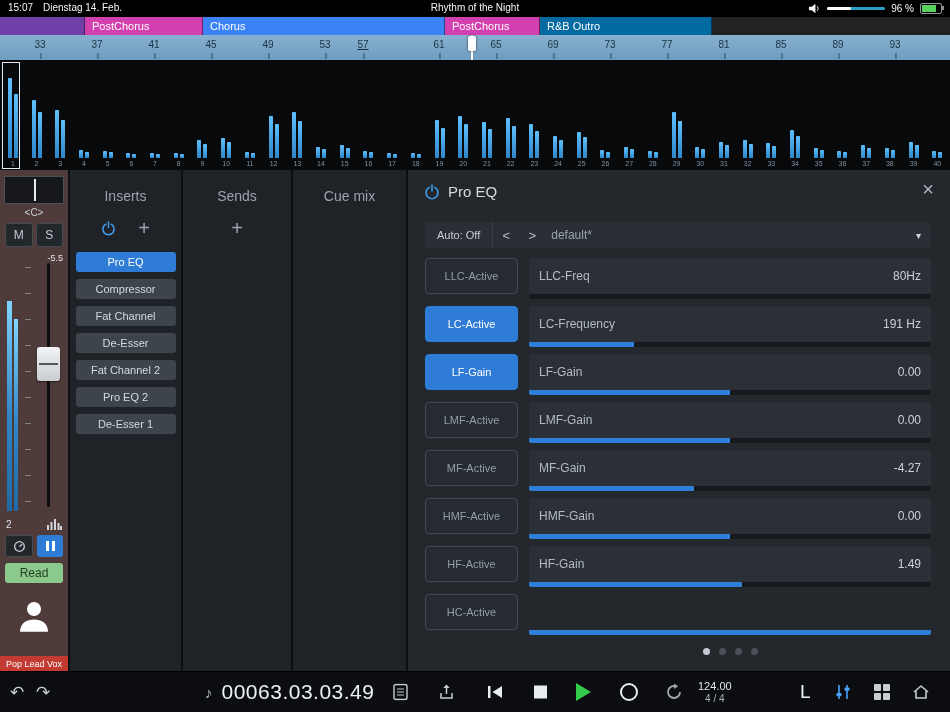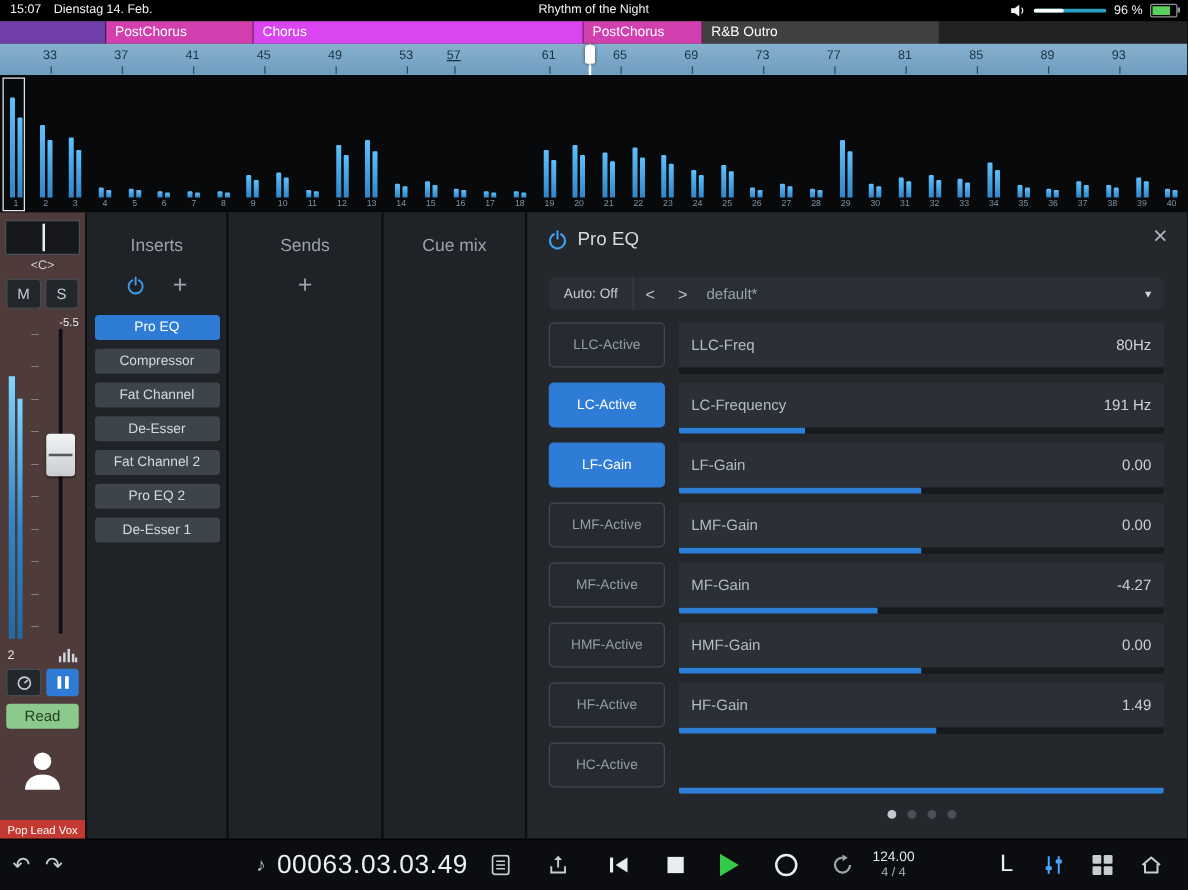--- a/index.html
+++ b/index.html
@@ -54,21 +54,21 @@
   .sb1{flex:1;height:22px;background:#22272c;border:1px solid #454b52;border-radius:3px;display:flex;align-items:center;justify-content:center;box-sizing:border-box;}
   .sb2{flex:1;height:22px;background:#2e7cd6;border-radius:3px;display:flex;align-items:center;justify-content:center;}
   .pause{display:flex;gap:3px;}
   .pause i{width:3px;height:10px;background:#fff;}
   .read-btn{margin:6px 5px 0;height:20px;background:#8cc98c;border-radius:3px;color:#234023;font-size:12px;display:flex;align-items:center;justify-content:center;}
   .avatar{margin-top:12px;display:flex;justify-content:center;}
   .strip-spacer{flex:1;}
   .track-label{height:16px;background:#c23a31;color:#fff;font-size:9px;display:flex;align-items:center;justify-content:center;white-space:nowrap;overflow:hidden;}
   
   .col{box-sizing:border-box;border-right:2px solid #0c0e10;position:relative;background:#1f2327;}
-  .col.inserts{width:113px;}.col.sends{width:124px;}.col.cue{width:115px;}
+  .col.inserts{width:113px;}.col.sends{width:110px;}.col.cue{width:115px;}
   .col-header{margin-top:18px;text-align:center;font-size:14px;color:#9ba4ac;}
   .col-tools{display:flex;justify-content:center;gap:22px;margin-top:14px;align-items:center;height:20px;}
   .plus{font-size:20px;color:#9ba4ac;line-height:1;}
   .ins-list{margin-top:14px;display:flex;flex-direction:column;align-items:center;gap:7px;}
   .ins-btn{width:100px;height:20px;background:#3e444b;border-radius:3px;color:#d4dade;font-size:11px;display:flex;align-items:center;justify-content:center;}
   .ins-btn.selected{background:#2e7cd6;color:#fff;}
   
   .plugin{flex:1;background:#24282d;position:relative;}
   .pl-header{position:absolute;top:0;left:0;right:0;height:44px;}
   .pl-power{position:absolute;left:16px;top:14px;}
@@ -141,27 +141,27 @@
     </div>
   </div>
 
   <div class="sections" id="sections">
       <div class="section" style="width: 85px; background: rgb(112, 64, 168);">
         <span class="seclabel"></span>
       </div>
       <div class="section" style="width: 118px; background: rgb(210, 63, 174);">
         <span class="seclabel">PostChorus</span>
       </div>
-      <div class="section" style="width: 264px; background: #d946ef;">
+      <div class="section" style="width: 242px; background: #3b82f6;">
         <span class="seclabel">Chorus</span>
       </div>
       <div class="section" style="width: 95px; background: rgb(210, 63, 174);">
         <span class="seclabel">PostChorus</span>
       </div>
-      <div class="section" style="width: 190px; background: #404040;">
+      <div class="section" style="width: 172px; background: #0369a1;">
         <span class="seclabel">R&amp;B Outro</span>
       </div>
     </div>
 
   <div class="ruler" id="ruler">
     <div class="playhead"></div>
   <span class="tick" style="left: 40px;">33</span>
       <span class="tick" style="left: 97px;">37</span>
       <span class="tick" style="left: 154px;">41</span>
       <span class="tick" style="left: 211px;">45</span>

